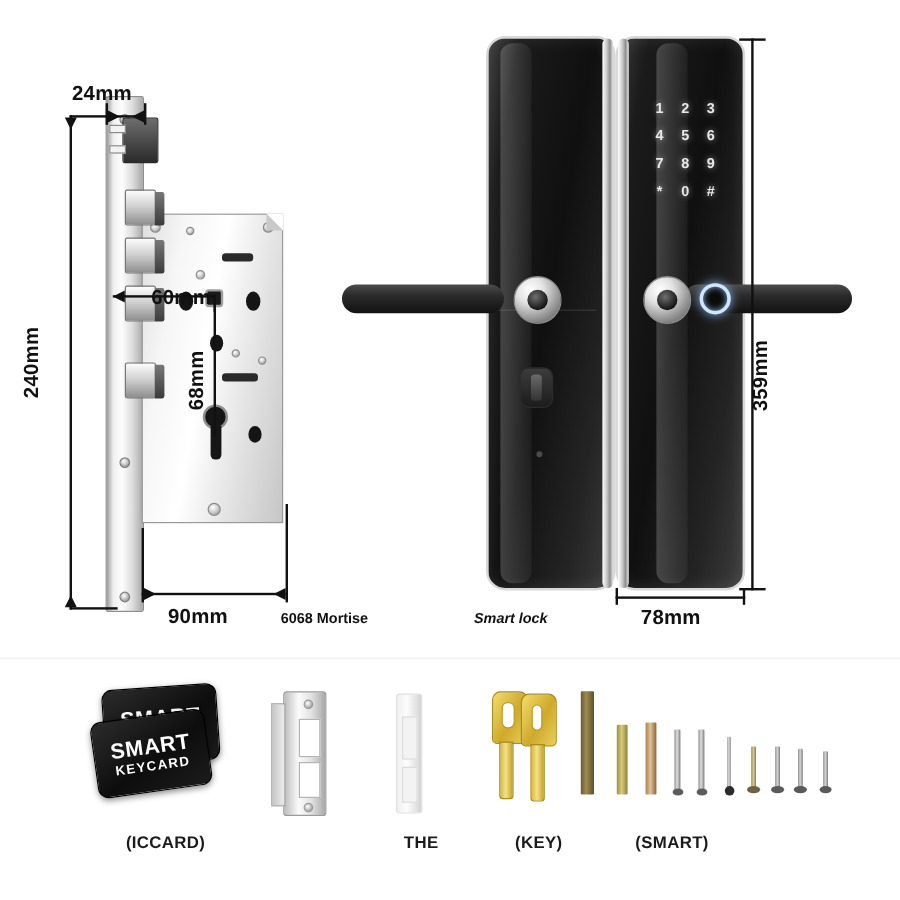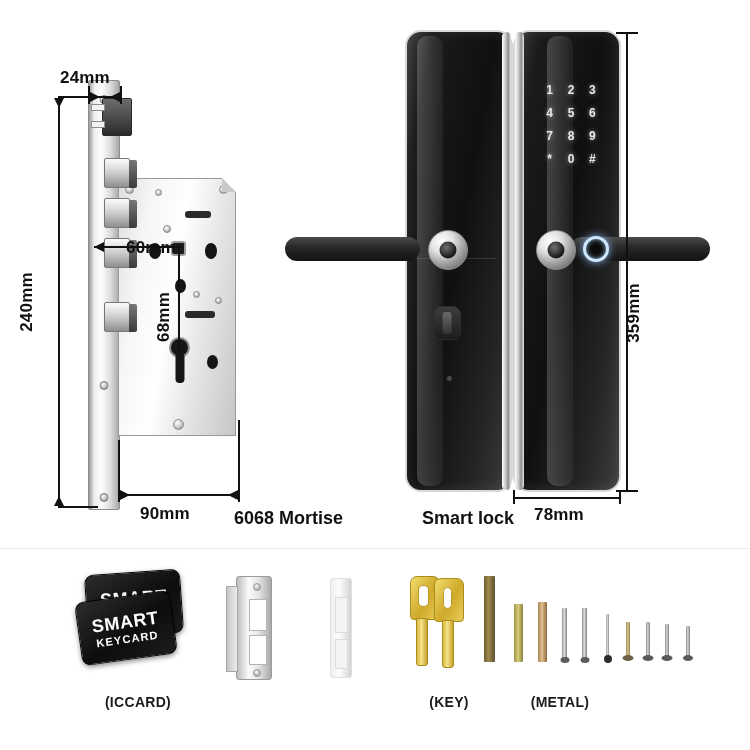--- a/index.html
+++ b/index.html
@@ -6,21 +6,21 @@
   html, body {
     width: 750px; height: 750px;
     background: #ffffff;
     font-family: "Liberation Sans", sans-serif;
     overflow: hidden;
   }
   #stage { position: relative; width: 750px; height: 750px; background: #fff; }
 
   .dim-label { position: absolute; font-size: 17px; font-weight: 700; color: #111; letter-spacing: .2px; white-space: nowrap; }
   .dim-label.vert { transform-origin: 50% 50%; }
-  .caption { position: absolute; font-size: 18px; font-weight: 700; color: #111; white-space: nowrap; text-align: center; }
+  .caption { position: absolute; font-size: 12px; font-weight: 700; color: #111; white-space: nowrap; text-align: center; }
   .acc-caption { position: absolute; font-size: 14px; font-weight: 700; color: #1b1b1b; text-align: center; line-height: 1.25; letter-spacing: .3px; }
 
   .line-h { position: absolute; height: 2px; background: #111; }
   .line-v { position: absolute; width: 2px; background: #111; }
   .tick-v { position: absolute; width: 2px; background: #111; }
 
   .arw { position: absolute; width: 0; height: 0; }
   .arw.left  { border-top: 5px solid transparent; border-bottom: 5px solid transparent; border-right: 10px solid #111; }
   .arw.right { border-top: 5px solid transparent; border-bottom: 5px solid transparent; border-left: 10px solid #111; }
   .arw.up    { border-left: 5px solid transparent; border-right: 5px solid transparent; border-bottom: 10px solid #111; }
@@ -299,21 +299,21 @@
   <div class="line-v" style="left:626px; top:32px; height:460px;"></div>
   <div class="line-h" style="left:616px; top:32px; width:22px;"></div>
   <div class="line-h" style="left:616px; top:490px; width:22px;"></div>
   <div class="dim-label vert" style="left:604px; top:303px; transform: rotate(-90deg);">359mm</div>
 
   <div class="line-h" style="left:513px; top:497px; width:108px;"></div>
   <div class="tick-v" style="left:513px; top:490px; height:14px;"></div>
   <div class="tick-v" style="left:619px; top:490px; height:14px;"></div>
   <div class="dim-label" style="left:534px; top:505px;">78mm</div>
 
-  <div class="caption" style="left:422px; top:508px;">Smart lock</div>
+  <div class="caption" style="left:395px; top:508px;font-style:italic;">Smart lock</div>
 
   <div class="sep" style="top:548px;"></div>
 
   <div class="acc" style="left:78px; top:572px; width:120px; height:100px;">
     <div class="card" style="left:8px; top:0px; transform: rotate(-4deg);">
       <div class="l1">SMART</div>
       <div class="l2">KEYCARD</div>
     </div>
     <div class="card" style="left:0px; top:24px; transform: rotate(-8deg);">
       <div class="l1">SMART</div>
@@ -333,20 +333,21 @@
                 background:linear-gradient(90deg,#c6c6c6,#ededed); border:1px solid #a5a5a5;"></div>
   </div>
 
   <div class="acc" style="left:316px; top:572px; width:70px; height:110px;">
     <div class="pbox" style="left:14px; top:6px;">
       <div class="seg" style="top:18px; height:36px;"></div>
       <div class="seg" style="top:60px; height:30px;"></div>
     </div>
   </div>
   <div class="acc-caption" style="left:286px; top:694px; width:130px;">
+    <div>THE</div>
   </div>
 
   <div class="acc" style="left:404px; top:572px; width:90px; height:110px;">
     <div class="key-blade">
       <div class="bow" style="left:6px; top:4px;">
           <div class="eye"></div>
         </div>
       <div class="shaft" style="left:12px; top:46px;"></div>
     </div>
     <div class="key-blade">
@@ -377,15 +378,15 @@
     <div class="screw" style="left:164px;top:50px; width:4px;  height:36px; background:linear-gradient(90deg,#8c8c8c,#d6d6d6 45%,#7e7e7e);">
       <div class="head" style="bottom:-3px; width:11px; height:6px; background:#5a5a5a;"></div>
     </div>
     <div class="screw" style="left:183px;top:52px; width:4px;  height:34px; background:linear-gradient(90deg,#8c8c8c,#d6d6d6 45%,#7e7e7e);">
       <div class="head" style="bottom:-3px; width:11px; height:6px; background:#5a5a5a;"></div>
     </div>
     <div class="screw" style="left:204px;top:54px; width:4px;  height:32px; background:linear-gradient(90deg,#8c8c8c,#d6d6d6 45%,#7e7e7e);">
       <div class="head" style="bottom:-3px; width:10px; height:6px; background:#5a5a5a;"></div>
     </div>
   </div>
-  <div class="acc-caption" style="left:500px; top:694px; width:120px;">(METAL)</div>
+  <div class="acc-caption" style="left:500px; top:694px; width:120px;">(SMART)</div>
 
 </div>
 
 </body></html>

